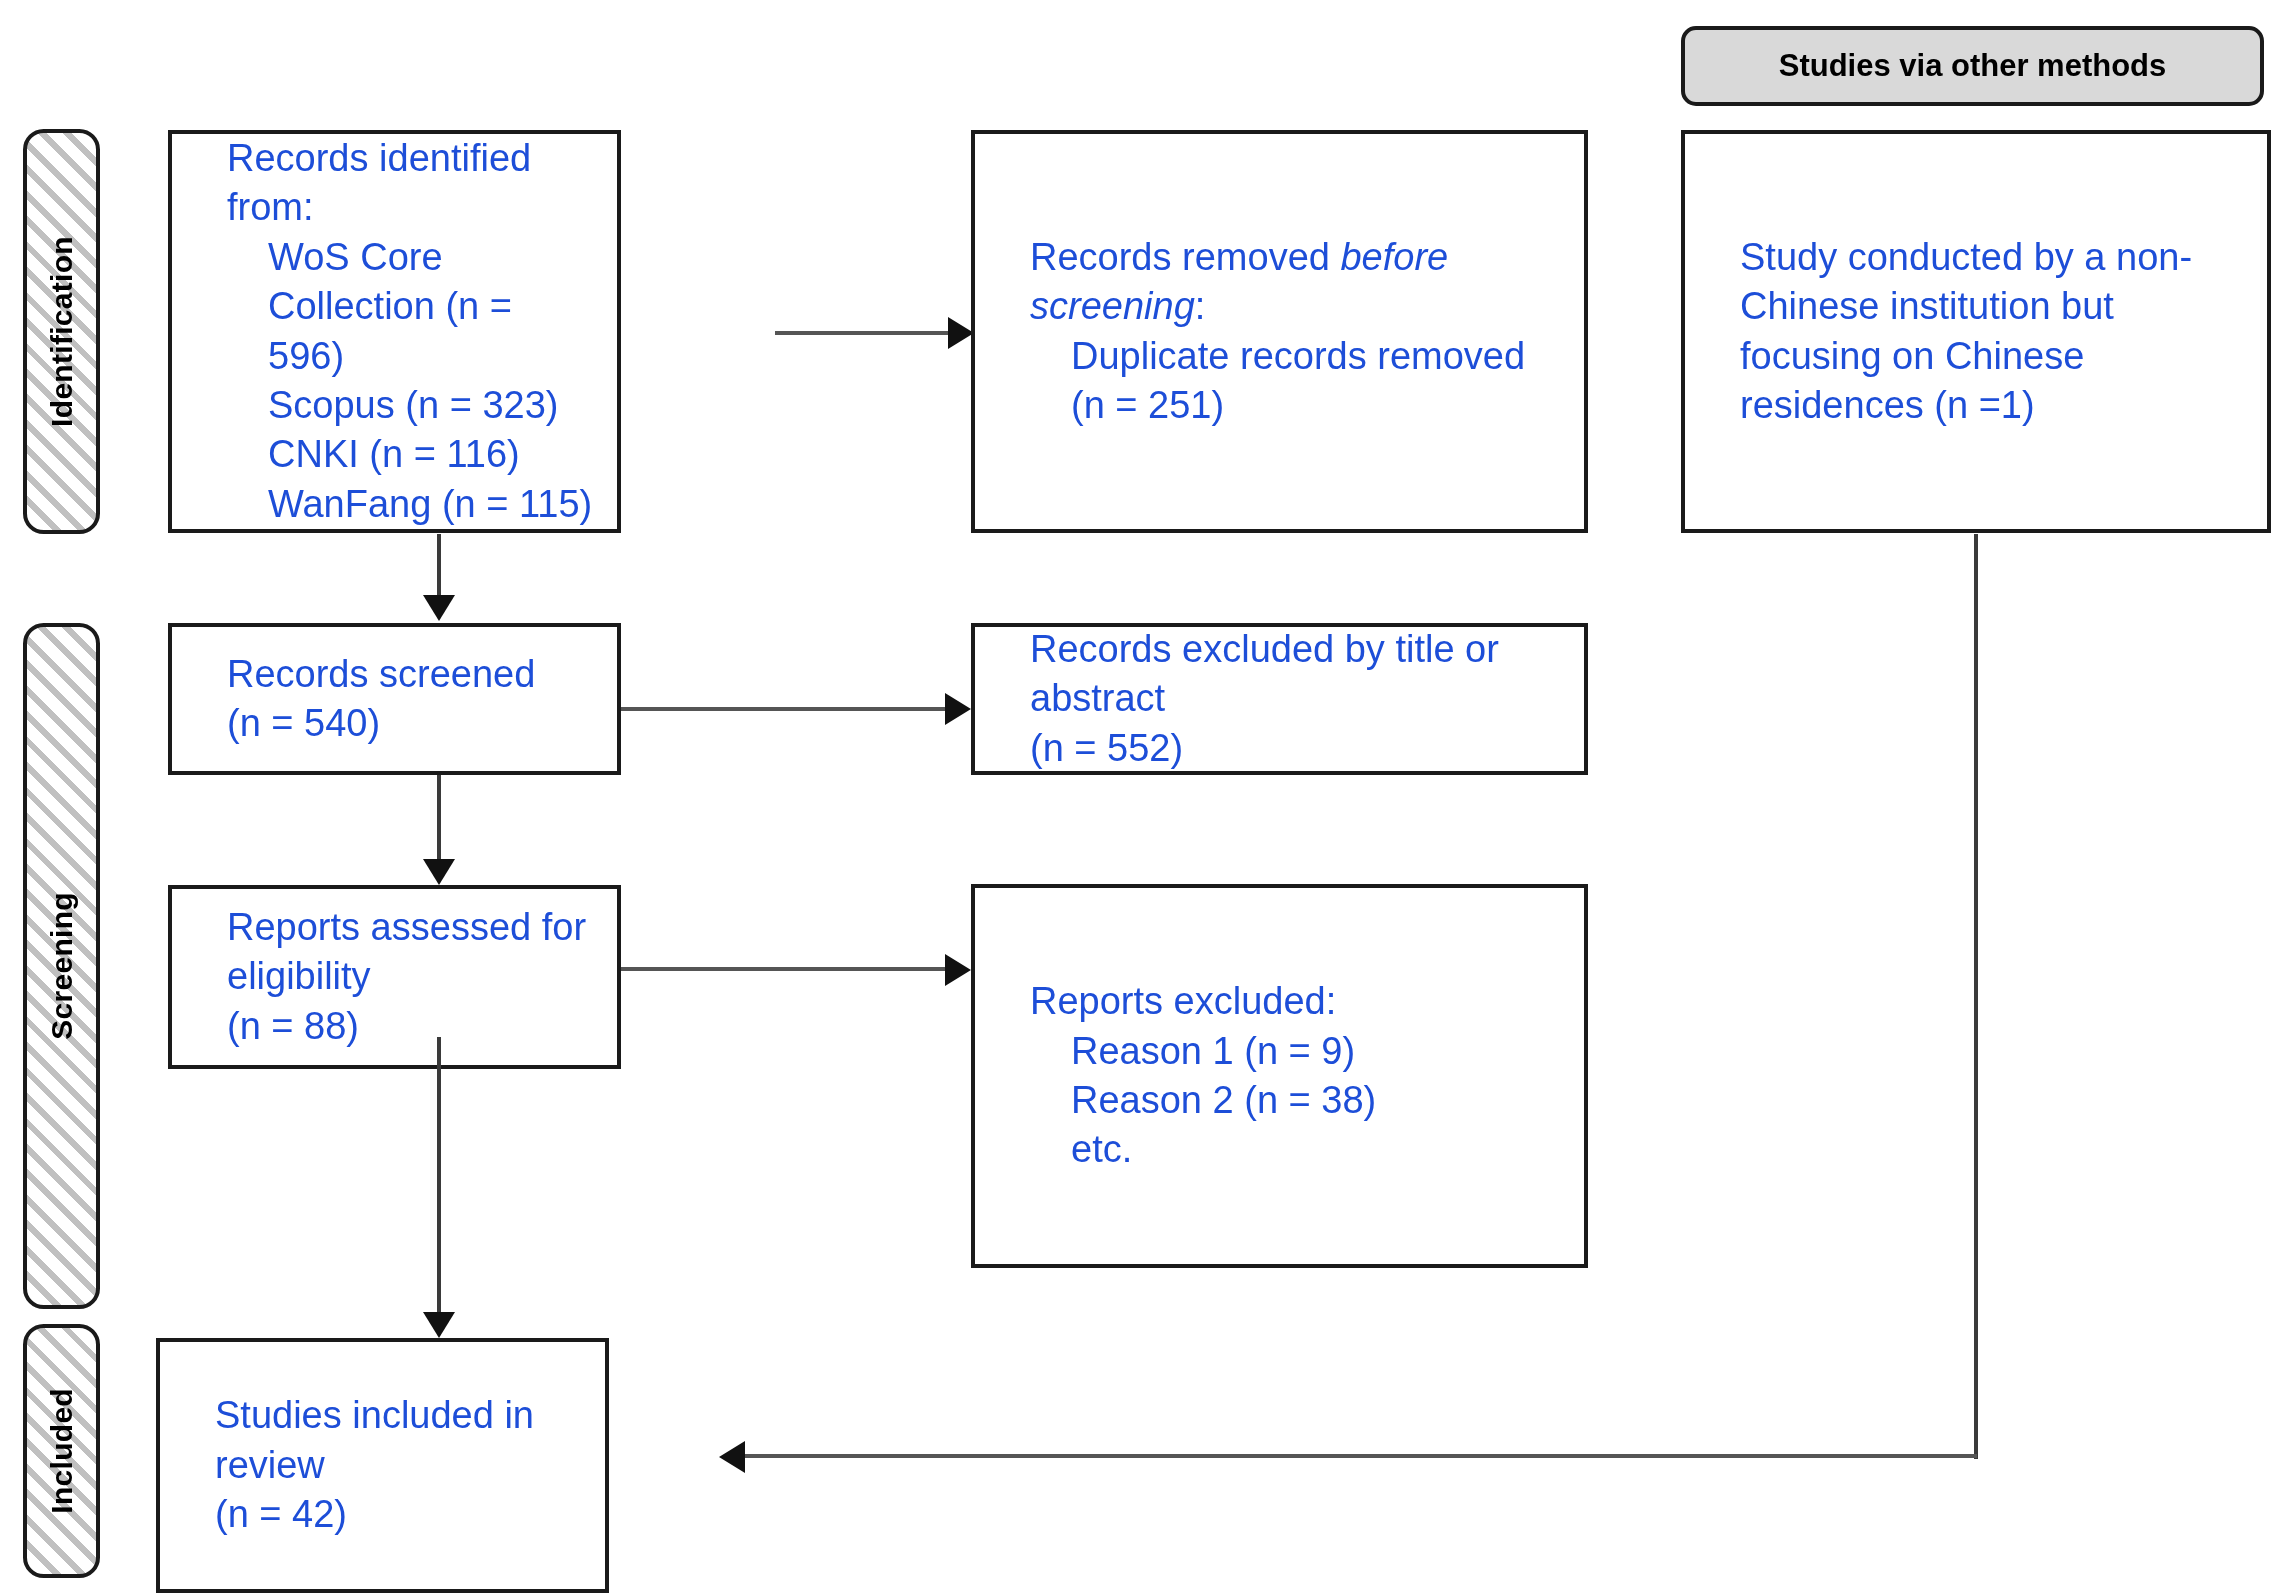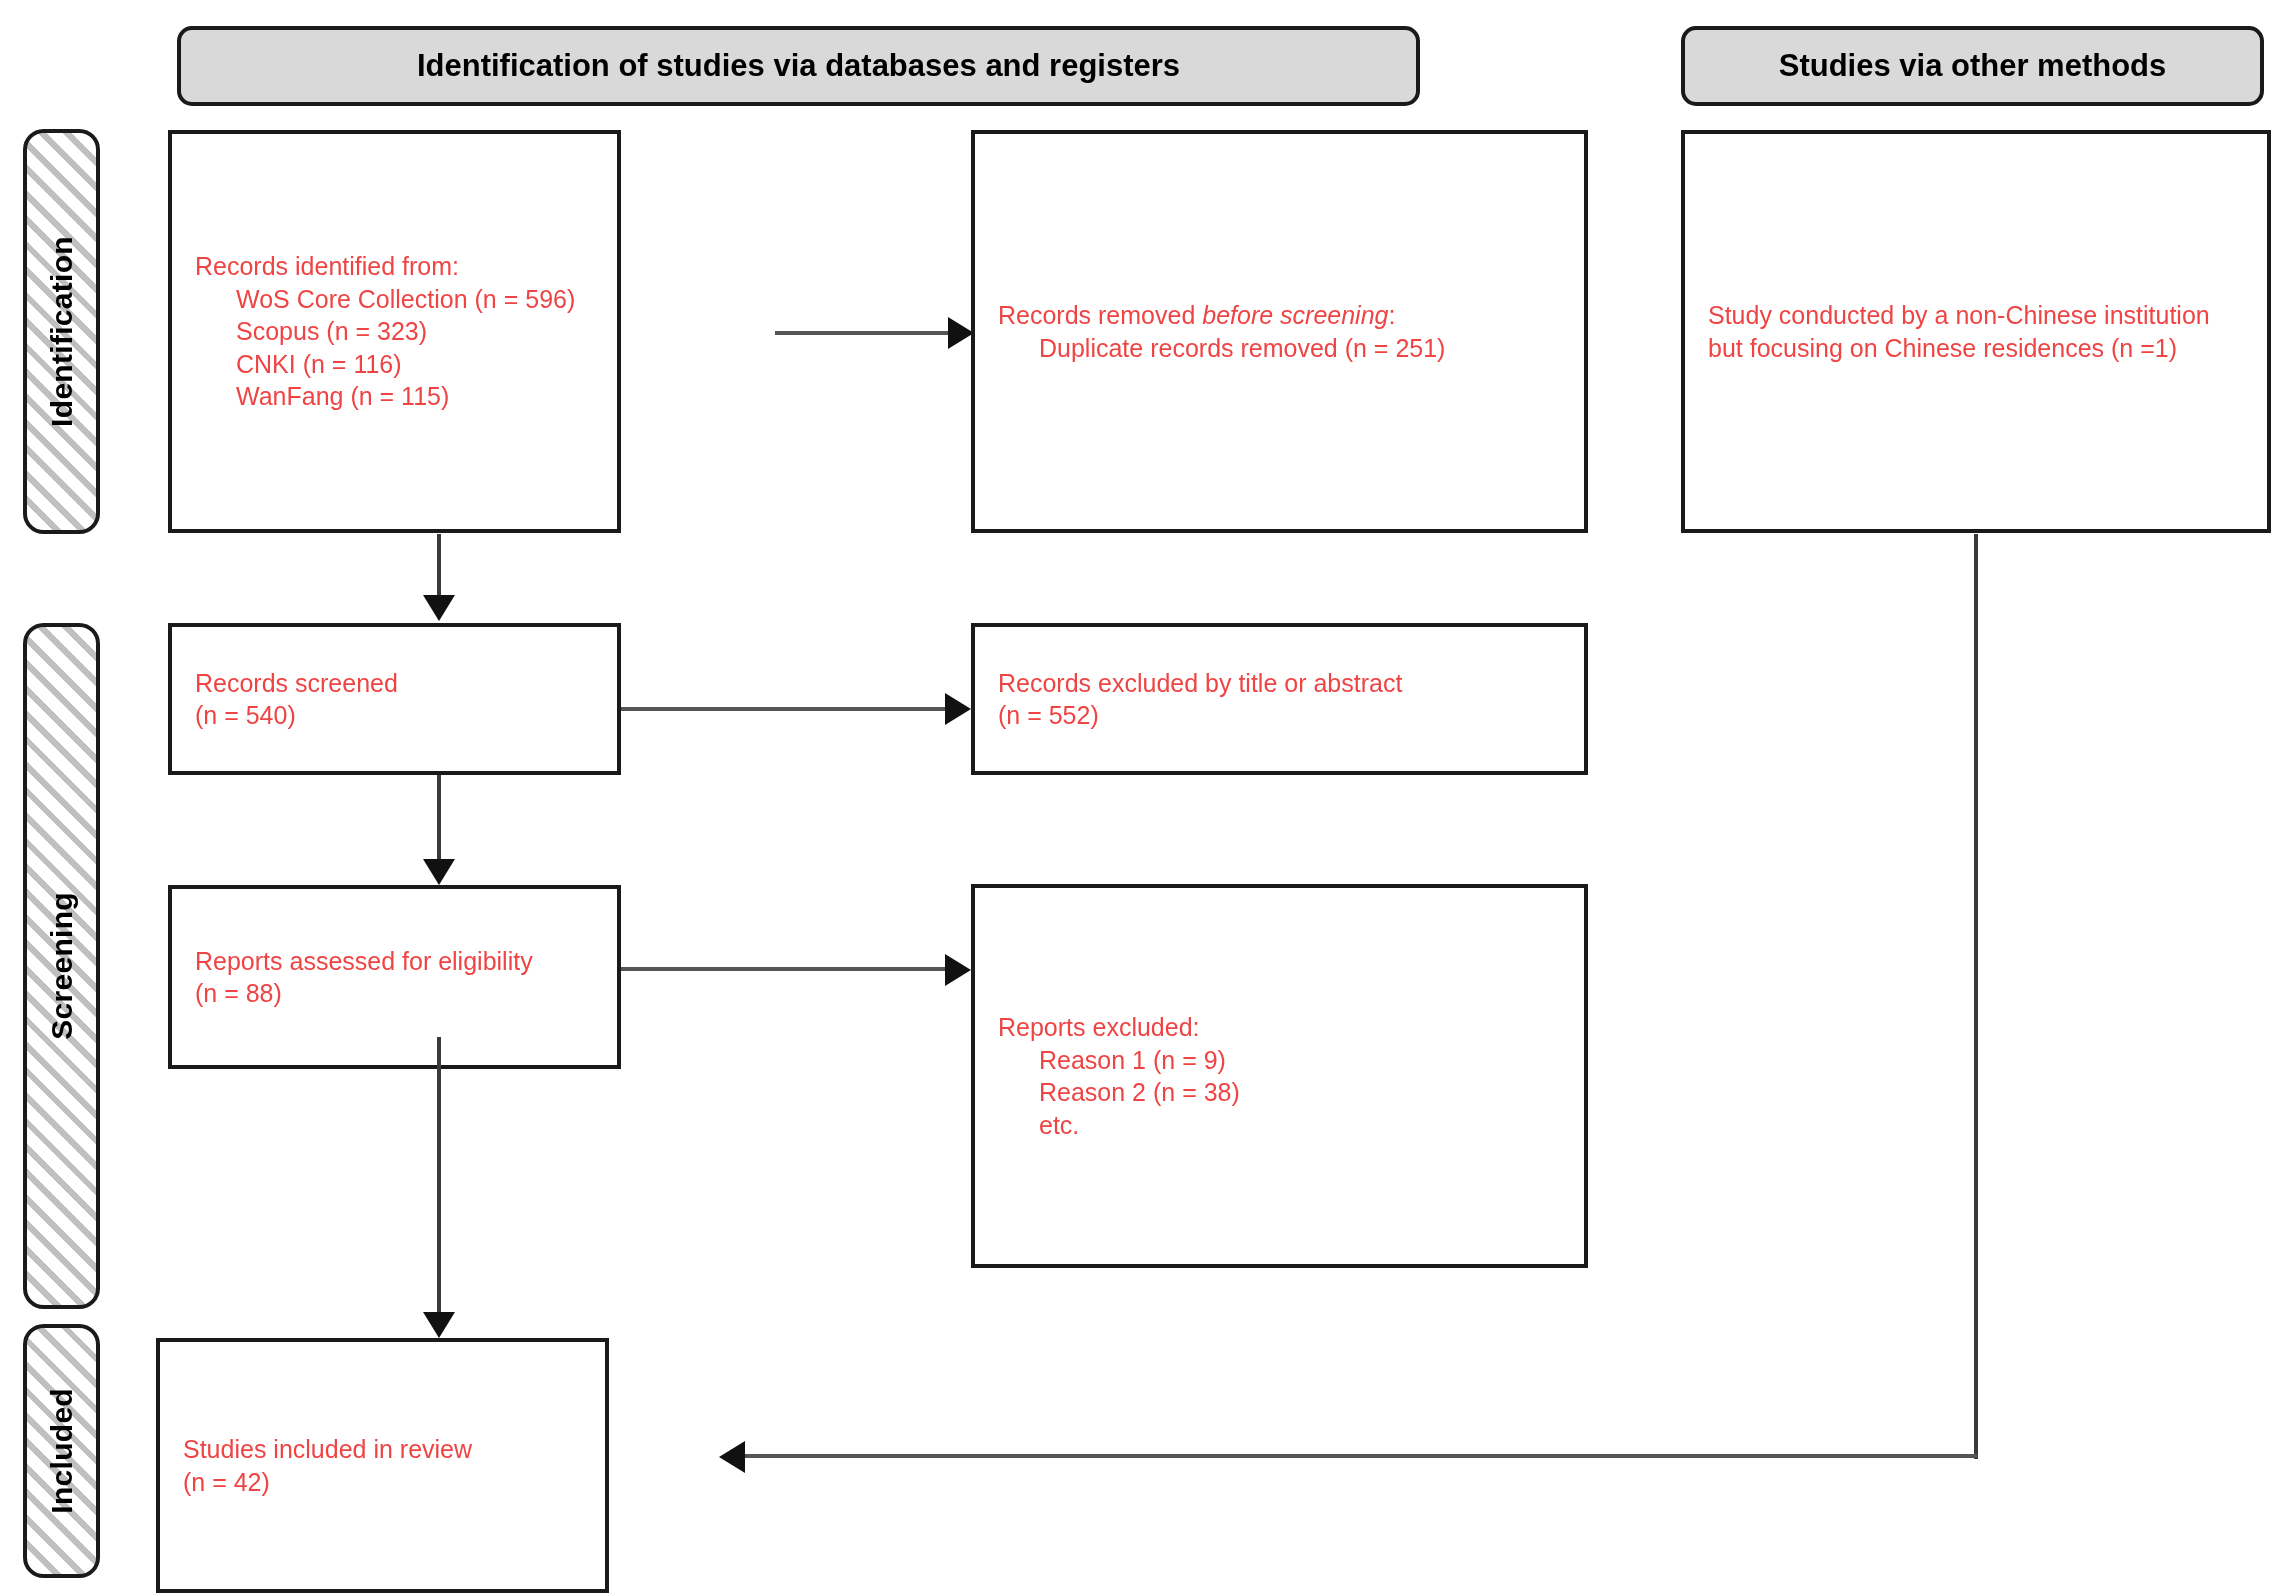--- a/index.html
+++ b/index.html
@@ -70,24 +70,25 @@
     position: absolute;
     box-sizing: border-box;
     border: 4.1px solid #1a1a1a;
     background: #ffffff;
     display: flex;
     flex-direction: column;
     justify-content: center;
     padding: 0 23px;
   }
   .box-text {
-    font-size: 25px;
+    font-size: 38px;
     line-height: 1.30;
-    color: #ef4444;
+    color: #1d4ed8;
     white-space: pre-wrap;
+    margin-left: 32px;
   }
   .box-text .ital { font-style: italic; }
   .indent { padding-left: 41px; display: block; }
 
   
   .v-line {
     position: absolute;
     width: 4.1px;
     background: #3a3a3a;
   }
@@ -116,23 +117,20 @@
     border-top: 16px solid transparent;
     border-bottom: 16px solid transparent;
     border-right: 26px solid #111111;
   }
 </style>
 </head>
 <body>
 
 <div id="canvas">
 
-  <div class="banner" style="left:177px; top:26px; width:1243px; height:80px;">
-    <span class="banner-label">Identification of studies via databases and registers</span>
-  </div>
 
   <div class="banner" style="left:1681px; top:26px; width:583px; height:80px;">
     <span class="banner-label">Studies via other methods</span>
   </div>
 
   <div class="stage" style="left:23px; top:129px; width:77px; height:405px;">
     <span class="stage-label">Identification</span>
   </div>
 
   <div class="stage" style="left:23px; top:623px; width:77px; height:686px;">

